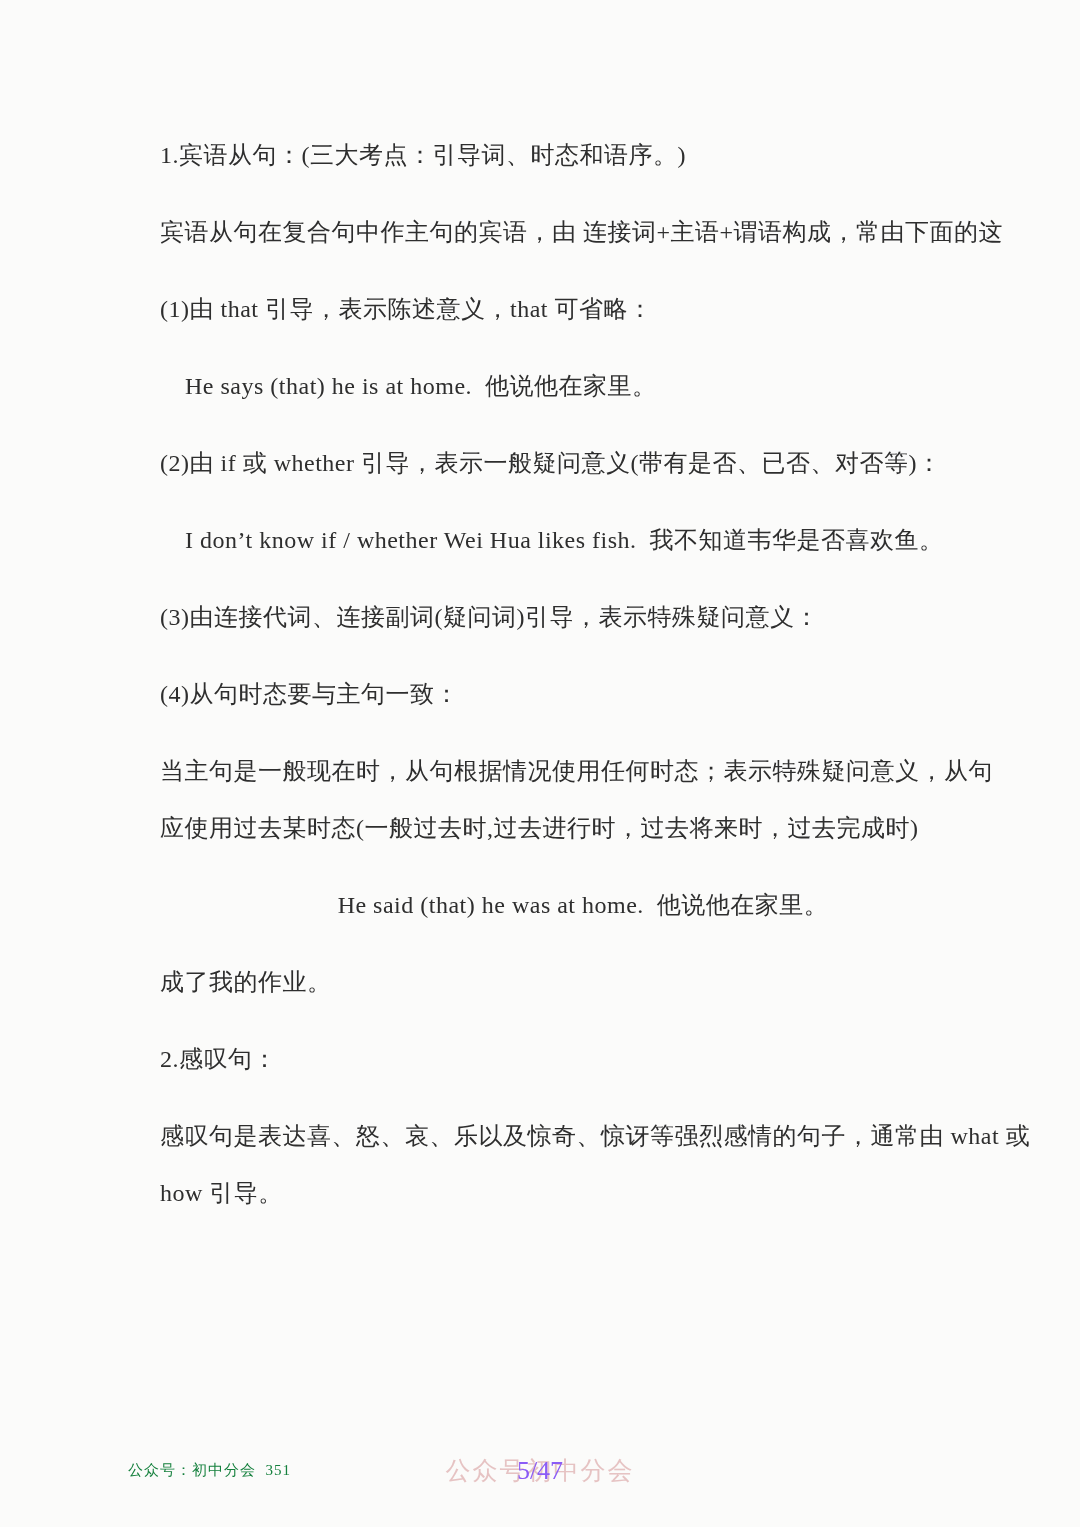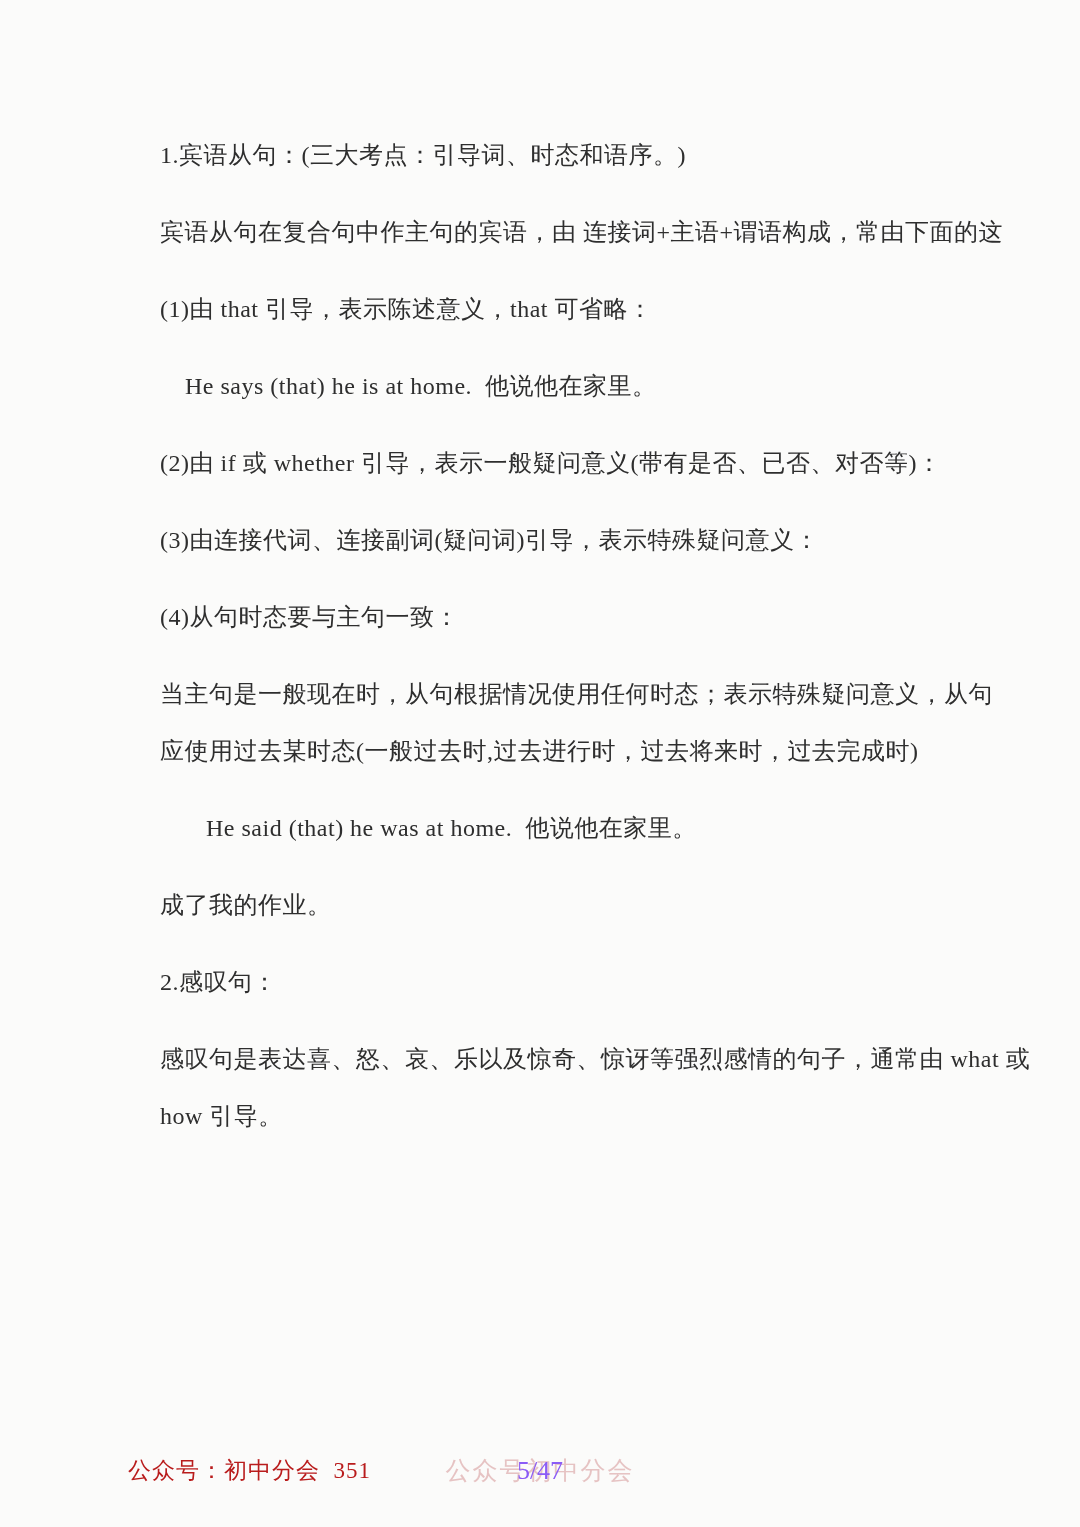--- a/index.html
+++ b/index.html
@@ -16,32 +16,32 @@
   }
   .para { margin: 0 0 20px 0; }
   .line {
     font-size: 24px;
     line-height: 57px;
     white-space: pre;
     letter-spacing: 0.5px;
   }
   .indent-0 { padding-left: 0; }
   .indent-1 { padding-left: 25px; }
-  .indent-2 { padding-left: 46px; }
+  .indent-2 { padding-left: 46px; text-align: center; }
   .footer {
     position: absolute;
     top: 1442px; left: 0;
     width: 1080px; height: 57px;
   }
   .footer-label {
     position: absolute;
     left: 128px; top: 0;
-    font-size: 23px;
+    font-size: 15px;
     line-height: 57px;
-    color: #b91c1c;
+    color: #15803d;
     white-space: pre;
     letter-spacing: 1px;
   }
   .watermark {
     position: absolute;
     left: 0; top: 0;
     width: 100%;
     text-align: center;
     font-size: 25px;
     line-height: 57px;
@@ -73,20 +73,23 @@
     <div class="para">
       <div class="line indent-0">(1)由 that 引导，表示陈述意义，that 可省略：</div>
     </div>
     <div class="para">
       <div class="line indent-1">He says (that) he is at home.  他说他在家里。</div>
     </div>
     <div class="para">
       <div class="line indent-0">(2)由 if 或 whether 引导，表示一般疑问意义(带有是否、已否、对否等)：</div>
     </div>
     <div class="para">
+      <div class="line indent-1">I don’t know if / whether Wei Hua likes fish.  我不知道韦华是否喜欢鱼。</div>
+    </div>
+    <div class="para">
       <div class="line indent-0">(3)由连接代词、连接副词(疑问词)引导，表示特殊疑问意义：</div>
     </div>
     <div class="para">
       <div class="line indent-0">(4)从句时态要与主句一致：</div>
     </div>
     <div class="para">
       <div class="line indent-0">当主句是一般现在时，从句根据情况使用任何时态；表示特殊疑问意义，从句</div>
       <div class="line indent-0">应使用过去某时态(一般过去时,过去进行时，过去将来时，过去完成时)</div>
     </div>
     <div class="para">

